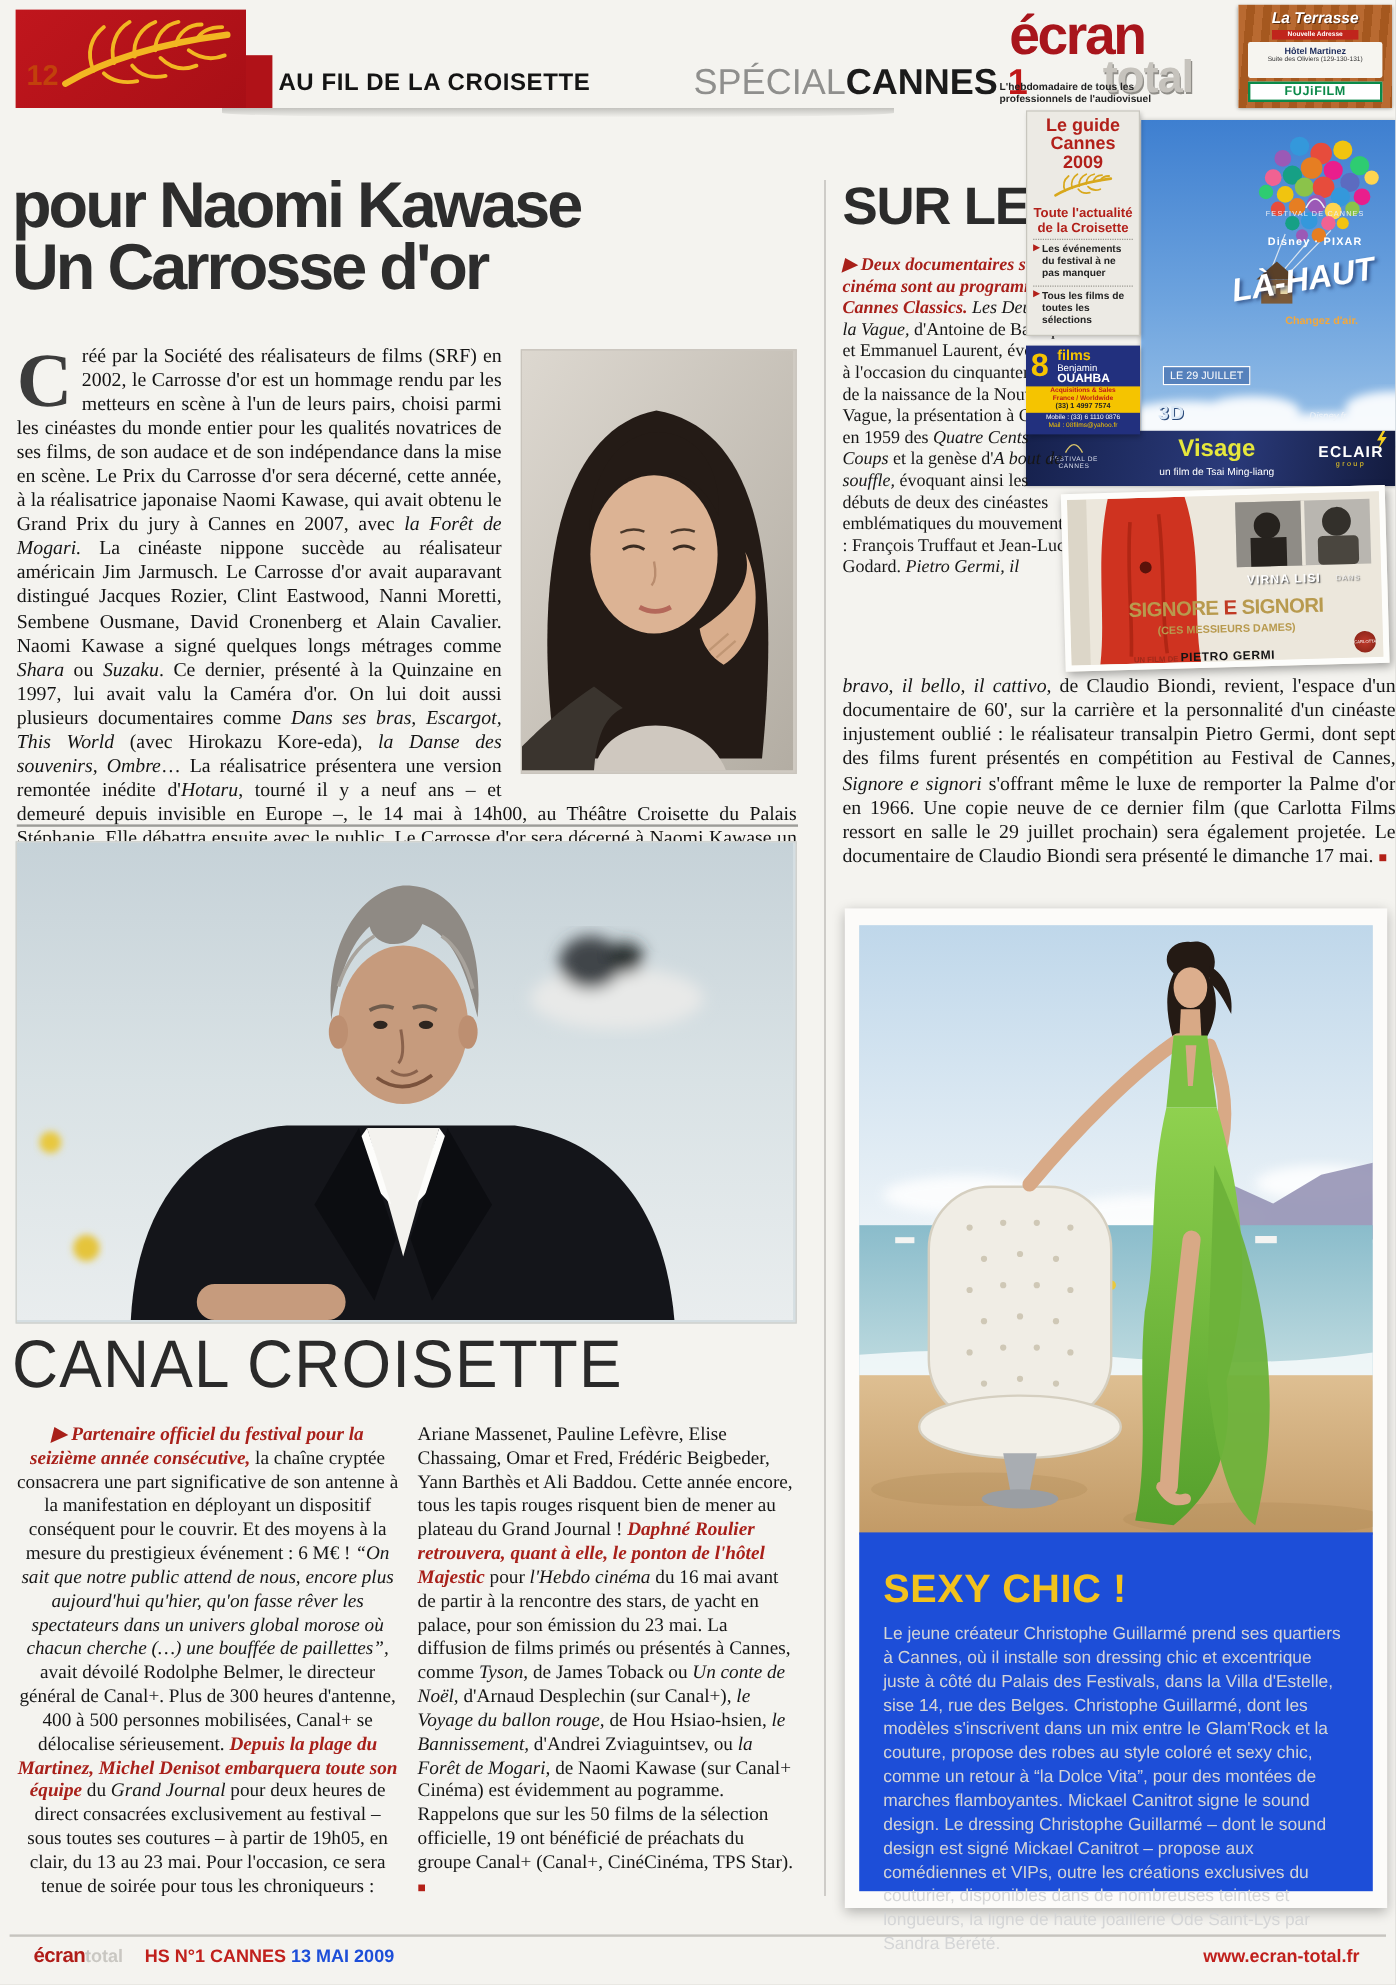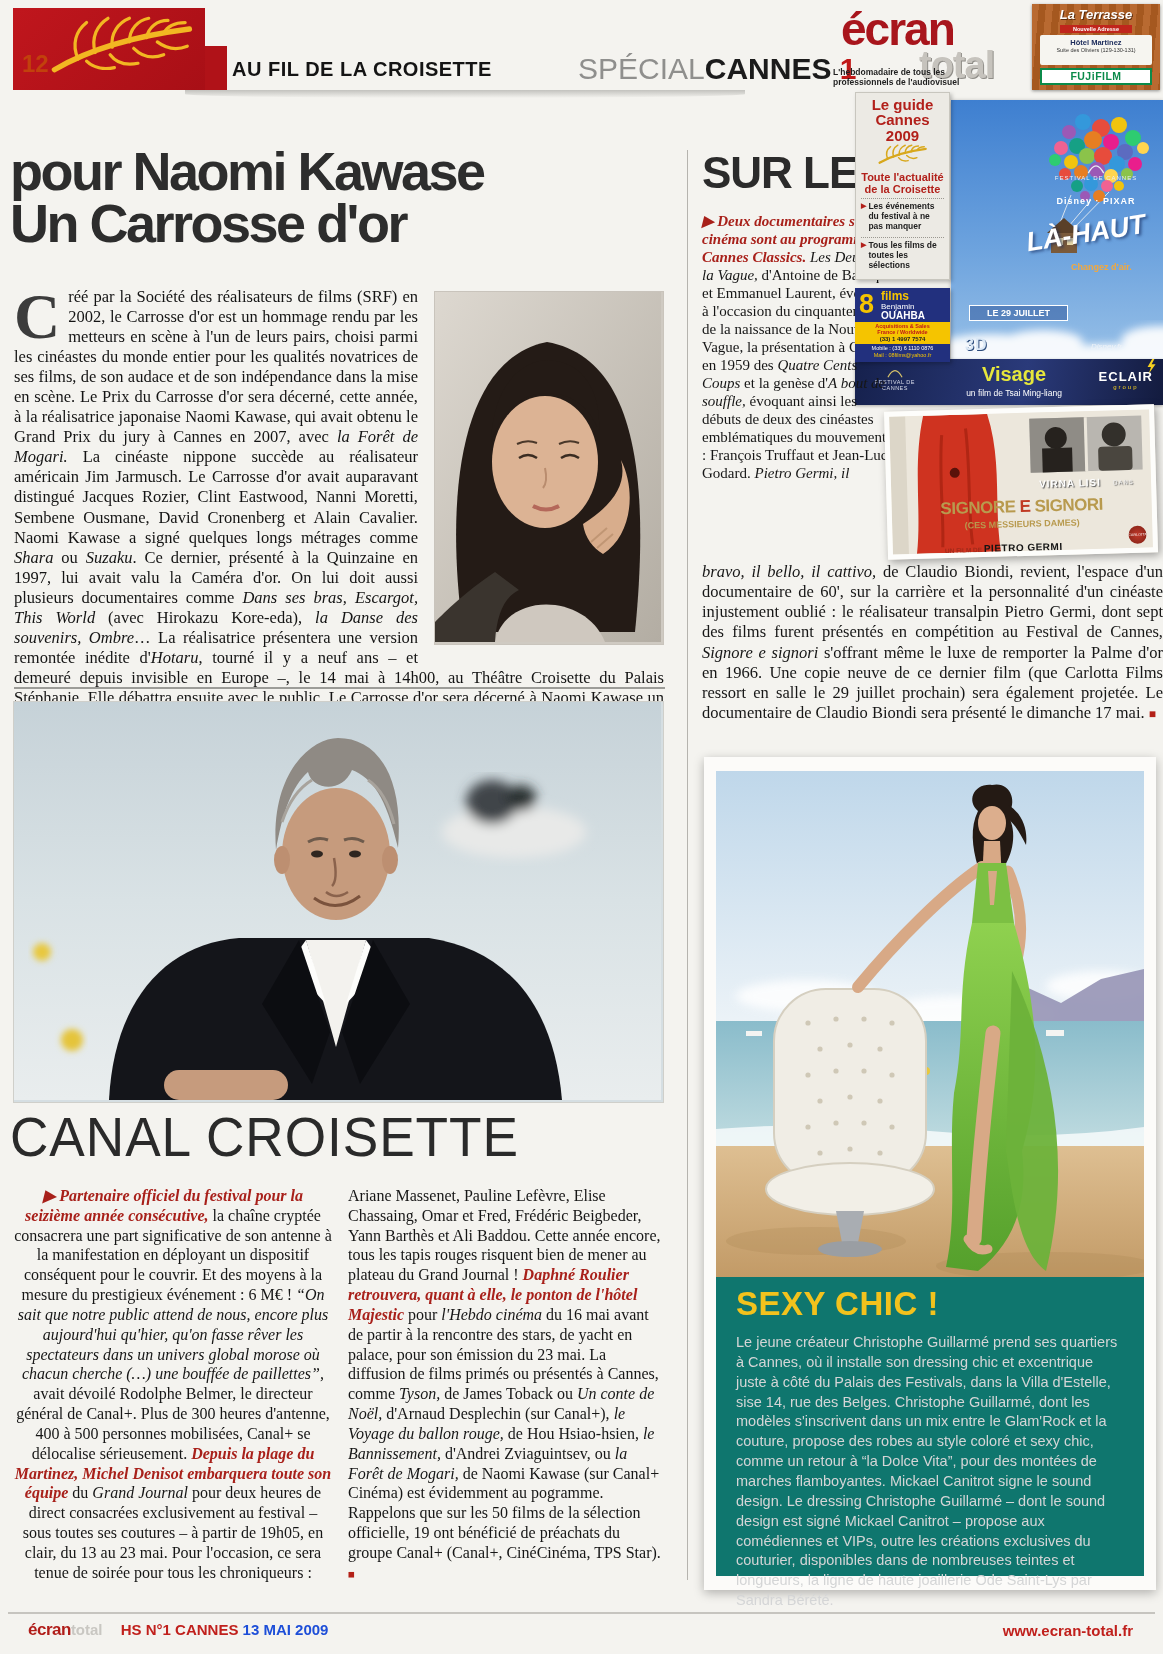--- a/index.html
+++ b/index.html
@@ -85,22 +85,22 @@
   .fa-m1{font-size:5.5px;color:#fff;}
   .fa-m2{font-size:5.5px;color:#f5c400;}
   
   .lahaut{left:951px;top:100px;width:212px;height:272px;background:linear-gradient(#3e7fd0 0%,#6da3de 55%,#9cc3e8 100%);
         overflow:hidden;box-shadow:0 1px 4px rgba(0,0,0,.3);}
   .lh-fest{position:absolute;left:90px;top:62px;width:110px;text-align:center;color:#e9eef5;font-size:6px;letter-spacing:1px;}
   .lh-studio{position:absolute;left:90px;top:96px;width:110px;text-align:center;color:#fff;font-size:9px;font-weight:700;letter-spacing:1px;}
   .lh-title{position:absolute;left:60px;top:118px;width:150px;text-align:center;color:#fff;font-size:27px;
         font-weight:800;font-style:italic;transform:rotate(-9deg);text-shadow:2px 2px 3px rgba(20,40,90,.6);}
   .lh-tag{position:absolute;left:120px;top:162px;color:#f4a83b;font-size:9px;font-weight:700;}
-  .lh-date{position:absolute;left:18px;top:205px;border:1px solid #fff;color:#fff;font-size:9px;font-weight:700;
-        padding:2px 17px;background:rgba(40,80,150,.5);}
+  .lh-date{position:absolute;left:18px;top:205px;border:1px solid #fff;color:#fff;font-size:9px;font-weight:400;
+        padding:2px 5px;background:rgba(40,80,150,.5);}
   .lh-3d{position:absolute;left:14px;top:236px;color:#dce9f6;font-size:16px;font-weight:800;letter-spacing:1px;
         text-shadow:1px 1px 0 #2a4a7a;}
   .lh-site{position:absolute;left:140px;top:242px;color:#eef3f8;font-size:8px;font-style:italic;}
   
   .visage{left:855px;top:359px;width:308px;height:46px;background:linear-gradient(100deg,#16214d,#2a3a7a 55%,#131b3e);
         overflow:hidden;box-shadow:0 1px 3px rgba(0,0,0,.3);}
   .vi-fest{position:absolute;left:8px;top:8px;width:64px;text-align:center;color:#d8dcea;font-size:5.5px;letter-spacing:.5px;}
   .vi-title{position:absolute;left:104px;top:4px;width:110px;text-align:center;color:#e6e73c;font-size:20px;font-weight:800;}
   .vi-sub{position:absolute;left:84px;top:29px;width:150px;text-align:center;color:#fff;font-size:8.5px;}
   .vi-lab{position:absolute;right:10px;top:10px;text-align:center;color:#fff;font-size:13px;font-weight:800;letter-spacing:1px;}
@@ -114,22 +114,22 @@
   .sg-title{position:absolute;left:8px;top:84px;width:244px;text-align:center;font-size:17px;font-weight:800;letter-spacing:-.5px;}
   .sg-sub{position:absolute;left:8px;top:106px;width:244px;text-align:center;color:#b89a4e;font-size:9px;font-weight:800;}
   .sg-credit{position:absolute;left:52px;top:124px;}
   .sg-c1{color:#a22a1a;font-size:6.5px;font-weight:700;}
   .sg-c2{color:#141414;font-size:10px;font-weight:800;letter-spacing:.5px;}
   .sg-carlotta{position:absolute;right:6px;bottom:4px;width:18px;height:18px;border-radius:50%;
         background:radial-gradient(#c0392b,#7e2014);color:#fff;font-size:3.5px;text-align:center;line-height:18px;}
   
   .rcard{left:704px;top:757px;width:452px;height:833px;background:#fcfbf9;box-shadow:0 3px 10px rgba(0,0,0,.28);}
   .scene{position:absolute;left:12px;top:14px;width:428px;height:508px;background:#cfe0ec;}
-  .sexy{position:absolute;left:12px;top:520px;width:428px;height:299px;background:#0f766e;box-sizing:border-box;
-        padding:8px 20px;}
+  .sexy{position:absolute;left:12px;top:520px;width:428px;height:299px;background:#1d4ed8;box-sizing:border-box;
+        padding:28px 20px;}
   .sexy-title{color:#f2c21d;font-size:33px;font-weight:800;letter-spacing:.5px;margin-bottom:10px;}
   .sexy-body{color:#d4d5d6;font-size:14.5px;line-height:1.37;}
   
   .fline{left:8px;top:1612px;width:1147px;height:2px;background:#c6c4bf;}
   .footer-l{left:28px;top:1620px;font-size:15px;white-space:nowrap;}
   .f-logo1{color:#b01c18;font-weight:800;font-size:17px;letter-spacing:-.5px;}
   .f-logo2{color:#c9c7c2;font-weight:800;font-size:15px;margin-right:14px;}
   .f-issue{color:#c0201c;font-weight:700;}
   .f-date{color:#1d4ed8;font-weight:700;}
   .footer-r{right:30px;top:1622px;font-size:15px;font-weight:800;color:#c0201c;}

